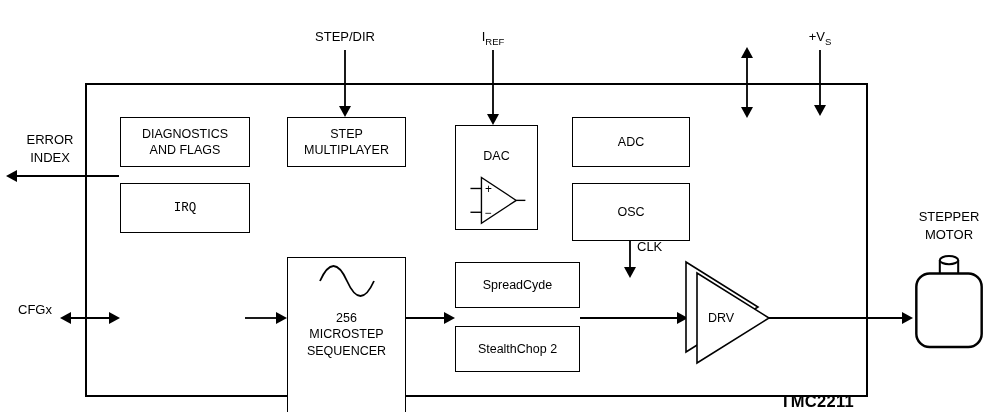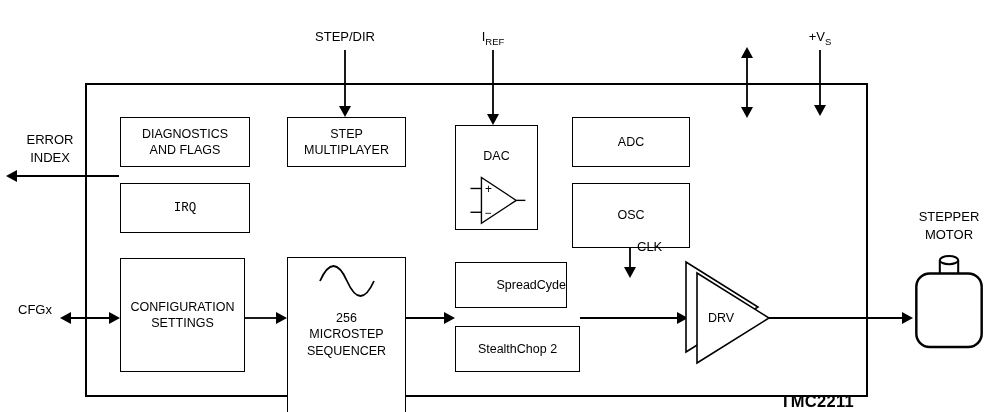--- a/index.html
+++ b/index.html
@@ -19,25 +19,25 @@
   .pre { white-space:pre-line; }
 
   .lbl { position:absolute; text-align:center; font-size:13px; line-height:1.4; z-index:4; }
   .lbl sub { font-size:9.5px; }
 
   .b-diagnostics { left:120px; top:117px; width:130px; height:50px; }
   .b-irq         { left:120px; top:183px; width:130px; height:50px;font-family:Liberation Mono, monospace; }
   .b-stepmux     { left:287px; top:117px; width:119px; height:50px; }
   .b-dac         { left:455px; top:125px; width:83px;  height:105px; padding-top:22px; }
   .b-adc         { left:572px; top:117px; width:118px; height:50px; }
-  .b-osc         { left:572px; top:183px; width:118px; height:65px; }
+  .b-osc         { left:572px; top:183px; width:118px; height:58px; }
   .b-ics         { left:725px; top:183px; width:118px; height:50px; }
   .b-config      { left:120px; top:258px; width:125px; height:114px; }
   .b-seq         { left:287px; top:257px; width:119px; height:170px; }
-  .b-spread      { left:455px; top:262px; width:112px; height:46px;align-items:flex-end; }
+  .b-spread      { left:455px; top:262px; width:125px; height:46px; }
   .b-stealth     { left:455px; top:326px; width:125px; height:46px; }
 
   .l-stepdir { left:298px; top:28px;  width:94px; }
   .l-iref    { left:468px; top:28px;  width:50px; }
   .l-charge  { left:704px; top:8px;   width:86px; }
   .l-vs      { left:796px; top:28px;  width:48px; }
   .l-error   { left:14px;  top:131px; width:72px; }
   .l-cfgx    { left:12px;  top:301px; width:46px; }
   .l-clk     { left:637px; top:238px; width:40px; text-align:left; }
   .l-motor   { left:902px; top:208px; width:94px; }
@@ -137,24 +137,20 @@
     </svg>
   </div>
 
   <div class="block b-adc">
     <span>ADC</span>
   </div>
   <div class="block b-osc">
     <span>OSC</span>
   </div>
 
-  <div class="block b-config">
-    <span class="pre">CONFIGURATION
-SETTINGS</span>
-  </div>
 
   <div class="block b-seq top">
     <svg width="62" height="46" viewBox="0 0 62 46">
       <path d="M4,23 C13,3 22,3 31,23 C40,43 49,43 58,23" fill="none" stroke="#000" stroke-width="1.8"></path>
     </svg>
     <span class="pre seq-text">256
 MICROSTEP
 SEQUENCER</span>
   </div>
 

